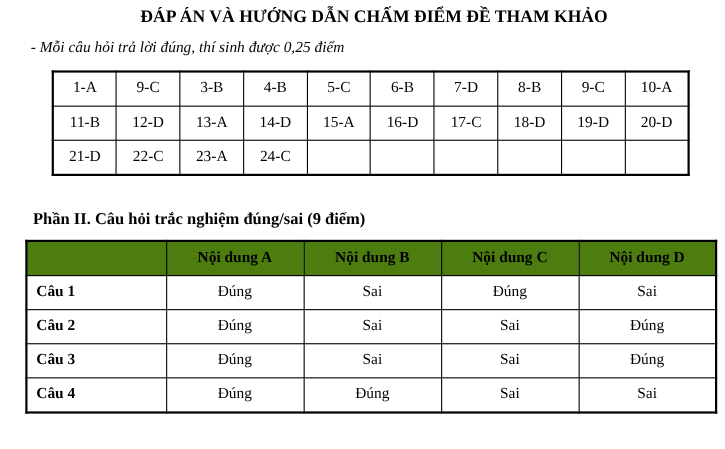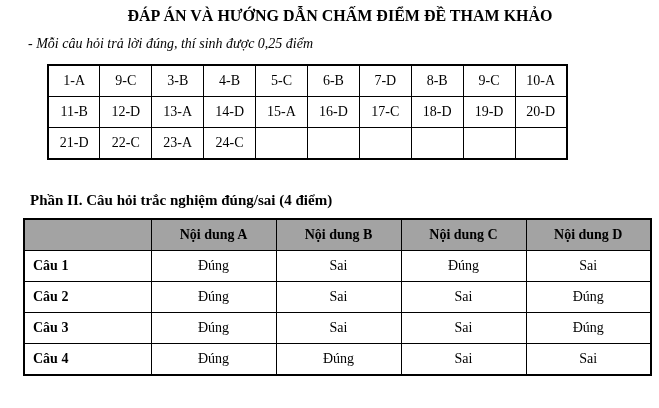--- a/index.html
+++ b/index.html
@@ -39,21 +39,21 @@
     font-size: 14px;
     font-style: italic;
     line-height: 20px;
   }
   table {
     border-collapse: collapse;
     table-layout: fixed;
   }
   .answers-table {
     margin: 10px 0 0 47px;
-    width: 521px;
+    width: 580px;
     border: 2px solid #000;
   }
   .answers-table td {
     border: 1px solid #000;
     height: 30px;
     text-align: center;
     vertical-align: middle;
     font-size: 14px;
     padding: 0;
   }
@@ -63,21 +63,21 @@
     border: 2px solid #000;
   }
   .tf-table th, .tf-table td {
     border: 1px solid #000;
     height: 30px;
     vertical-align: middle;
     font-size: 14px;
     padding: 0;
   }
   .tf-table th {
-    background: #a3a3a3;
+    background: #4d7c0f;
     font-weight: bold;
     text-align: center;
   }
   .tf-table td {
     text-align: center;
   }
   .tf-table td.row-label {
     font-weight: bold;
     text-align: left;
     padding-left: 8px;
@@ -130,21 +130,21 @@
           <td></td>
           <td></td>
           <td></td>
           <td></td>
           <td></td>
           <td></td>
         </tr>
       </tbody>
   </table>
 
-  <div class="section-heading heading-part2">Phần II. Câu hỏi trắc nghiệm đúng/sai (4 điểm)</div>
+  <div class="section-heading heading-part2">Phần II. Câu hỏi trắc nghiệm đúng/sai (9 điểm)</div>
 
   <table class="tf-table">
     <colgroup>
       <col style="width:127px">
       <col style="width:125px">
       <col style="width:125px">
       <col style="width:125px">
       <col style="width:125px">
     </colgroup>
     <thead>

